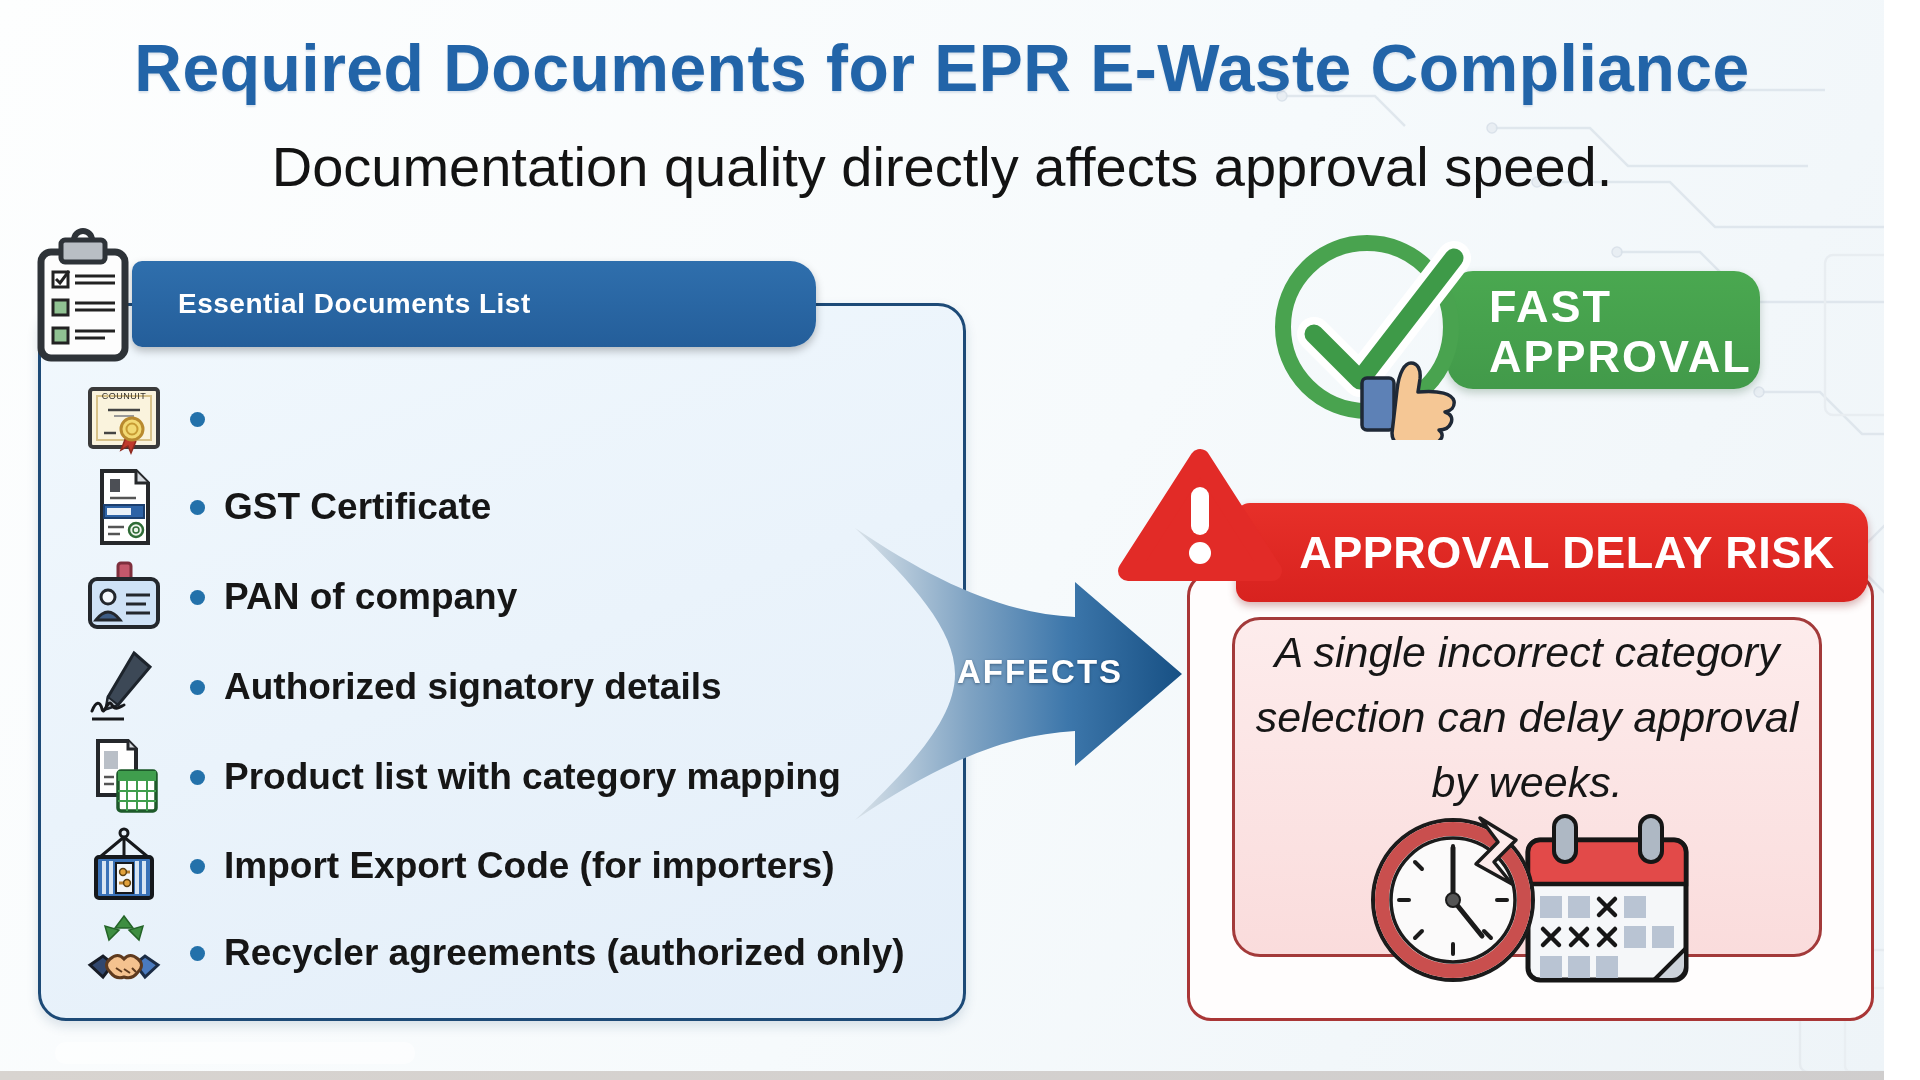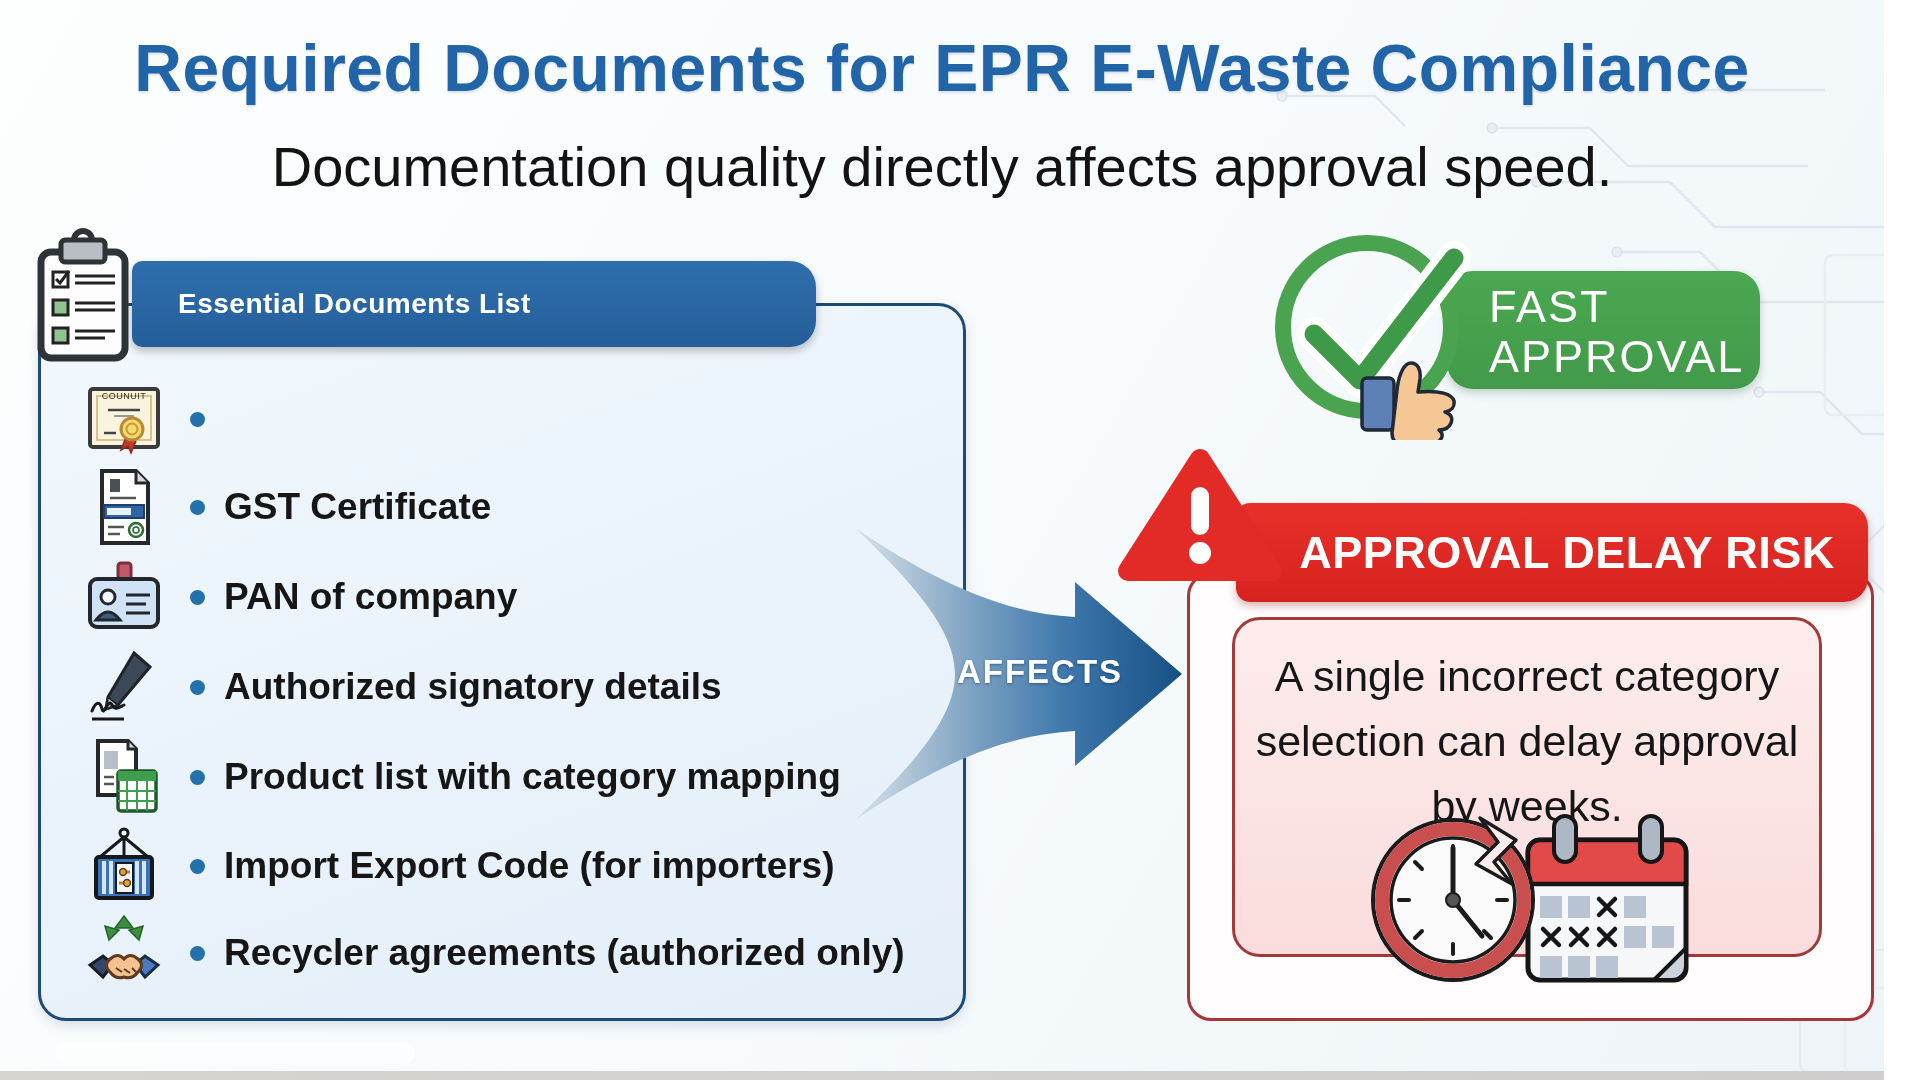--- a/index.html
+++ b/index.html
@@ -54,42 +54,42 @@
     position:absolute;left:930px;top:653px;width:220px;text-align:center;
     font-size:33px;font-weight:700;letter-spacing:2px;color:#ffffff;z-index:3;
     text-shadow:0 1px 3px rgba(0,30,60,.45);
   }
   
   .check-svg{position:absolute;left:1262px;top:230px;z-index:3;}
   .fast-box{
     position:absolute;left:1447px;top:271px;width:313px;height:118px;
     background:linear-gradient(180deg,#4aa850,#429a4a);border-radius:26px;z-index:2;
     box-shadow:0 4px 8px rgba(0,60,20,.22);
-    color:#ffffff;font-weight:400;padding:11px 0 0 42px;box-sizing:border-box;
+    color:#ffffff;font-weight:700;padding:11px 0 0 42px;box-sizing:border-box;
   }
   .fast-line{font-size:45px;line-height:50px;letter-spacing:2px;}
   
   .risk-container{
     position:absolute;left:1187px;top:572px;width:681px;height:443px;
     background:#fffdfd;border:3px solid #a93636;border-radius:24px;z-index:1;
   }
   .risk-banner{
     position:absolute;left:1236px;top:503px;width:632px;height:99px;
     background:linear-gradient(180deg,#e73029,#d8221f);
     border-radius:14px 24px 24px 14px;z-index:4;
     box-shadow:0 4px 9px rgba(120,0,0,.3);
     color:#ffffff;font-size:45px;font-weight:700;line-height:99px;text-align:center;
     padding-left:30px;box-sizing:border-box;letter-spacing:.5px;
   }
   .triangle-svg{position:absolute;left:1110px;top:443px;z-index:5;}
   .risk-box{
     position:absolute;left:1232px;top:617px;width:590px;height:340px;
     background:linear-gradient(180deg,#fdecec,#fadcdc);
     border:3px solid #a33a3a;border-radius:28px;z-index:2;box-sizing:border-box;
-    padding-top:24px;
+    font-style:italic;
   }
   .risk-line{
     text-align:center;font-size:43px;line-height:65px;font-weight:500;color:#161616;
   }
   .clockcal-svg{position:absolute;left:1358px;top:798px;z-index:3;}
   
   .bottom-strip{
     position:absolute;left:0;top:1071px;width:1920px;height:9px;z-index:6;
     background:linear-gradient(90deg,#d8d4d0,#cfcdcd);
   }

